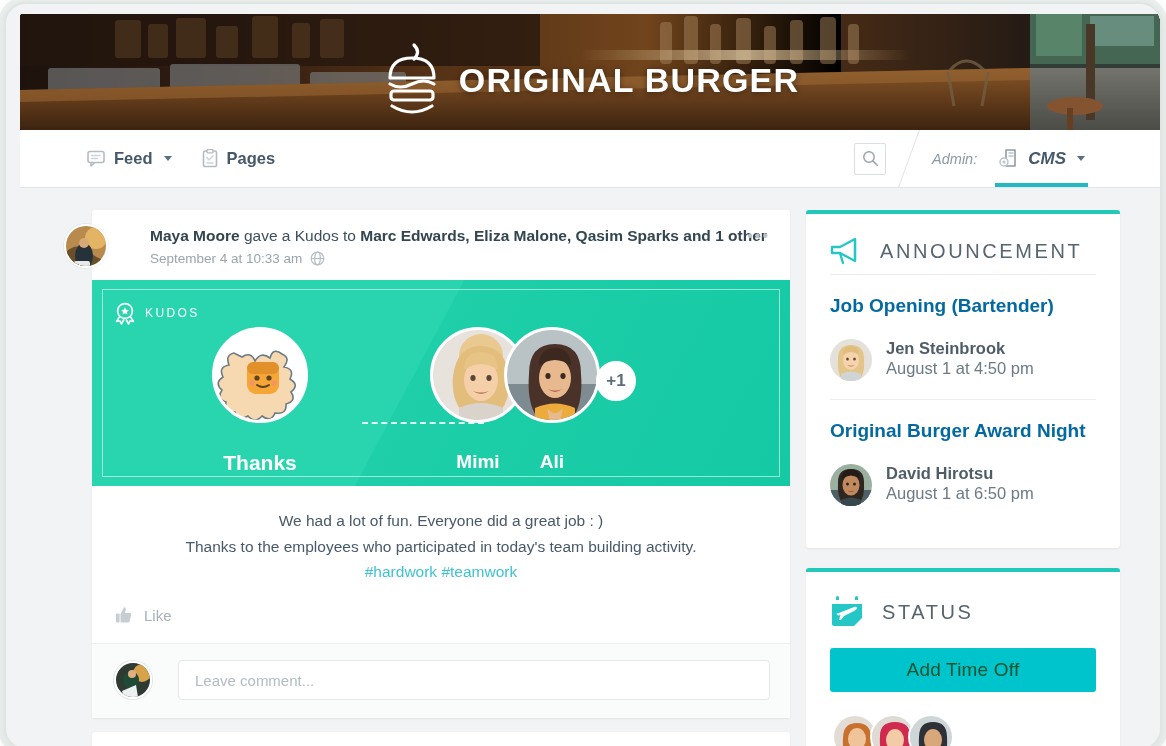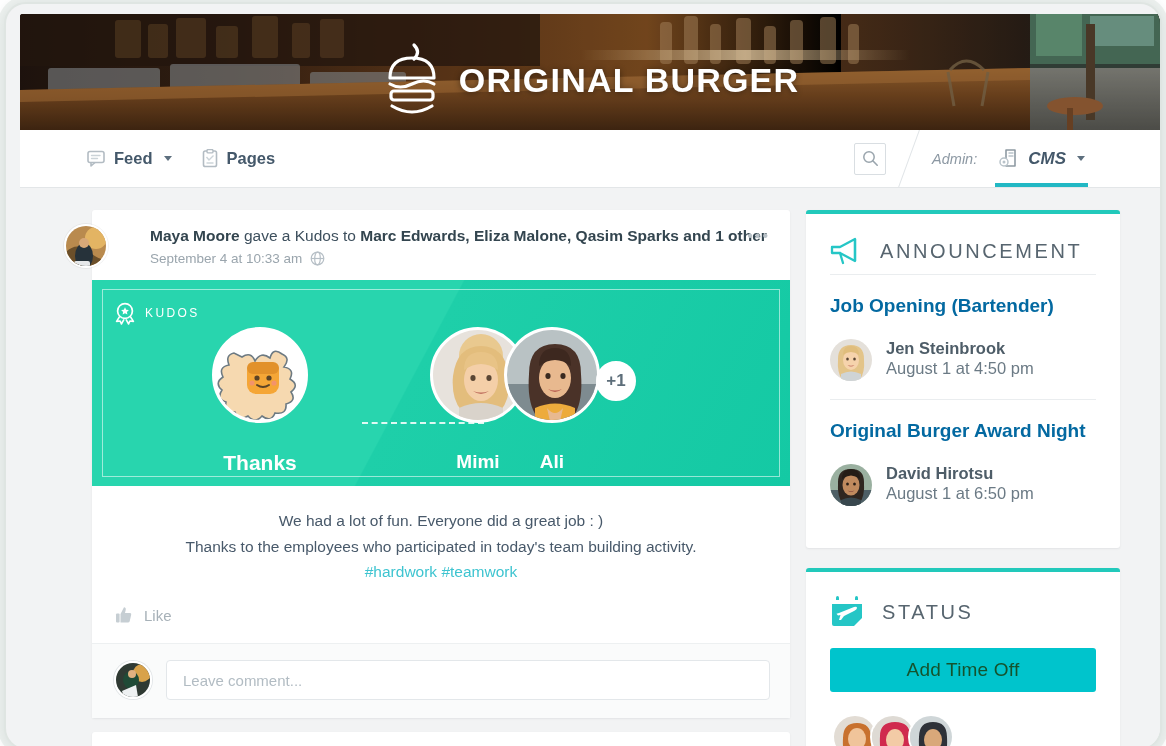--- a/index.html
+++ b/index.html
@@ -183,21 +183,21 @@
     font-size: 15.5px; color: #48596a; line-height: 1.66;
   }
   .hashtags { color: #3ec4d0; }
   .post-actions {
     padding: 14px 22px 18px 22px;
     display: flex; align-items: center; gap: 10px;
     border-bottom: 1px solid #edf0f1;
   }
   .like-label { color: #a7b1b8; font-size: 15px; }
   .comment-row {
-    padding: 16px 20px 18px 22px; display: flex; align-items: center; gap: 14px;
+    padding: 16px 20px 18px 22px; display: flex; align-items: center; gap: 26px;
     background: #fafbfb;
   }
   .comment-avatar {
     width: 38px; height: 38px; border-radius: 50%; overflow: hidden; flex: none;
     border: 2px solid #fff; box-shadow: 0 0 0 1px #e2e6e8;
   }
   .comment-input {
     flex: 1; height: 40px; border: 1px solid #e3e7ea; border-radius: 4px;
     background: #fff; padding: 0 16px; font-size: 15px; color: #6b7a86;
     font-family: "Liberation Sans", sans-serif;

